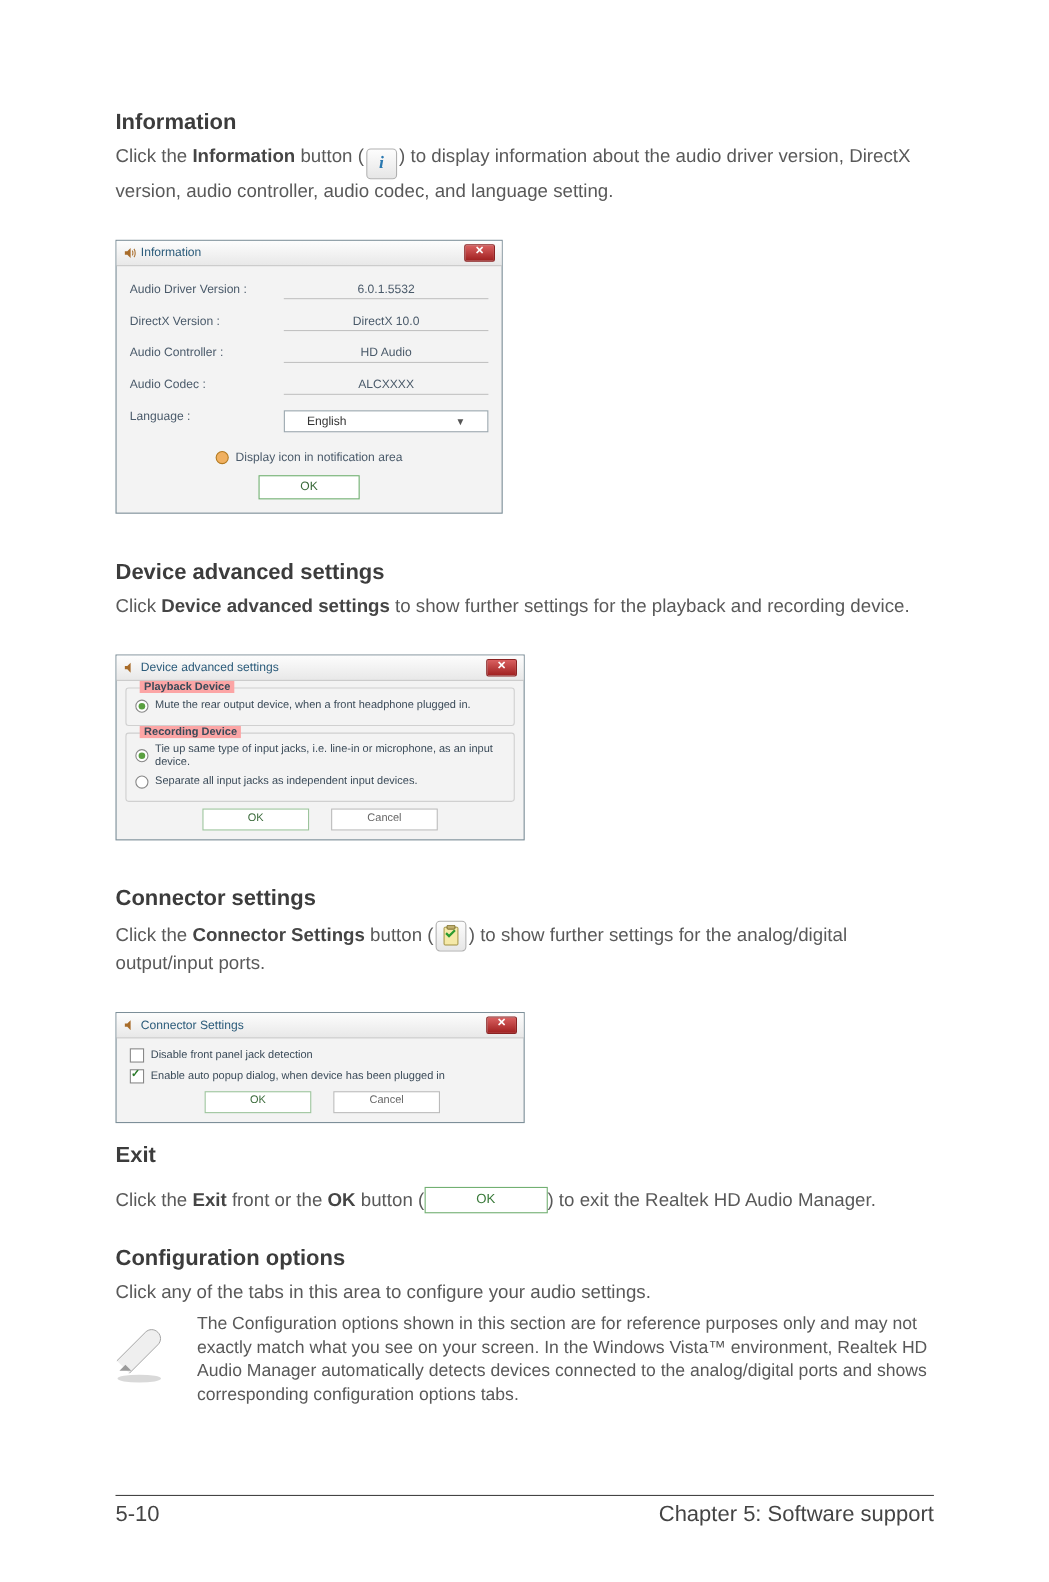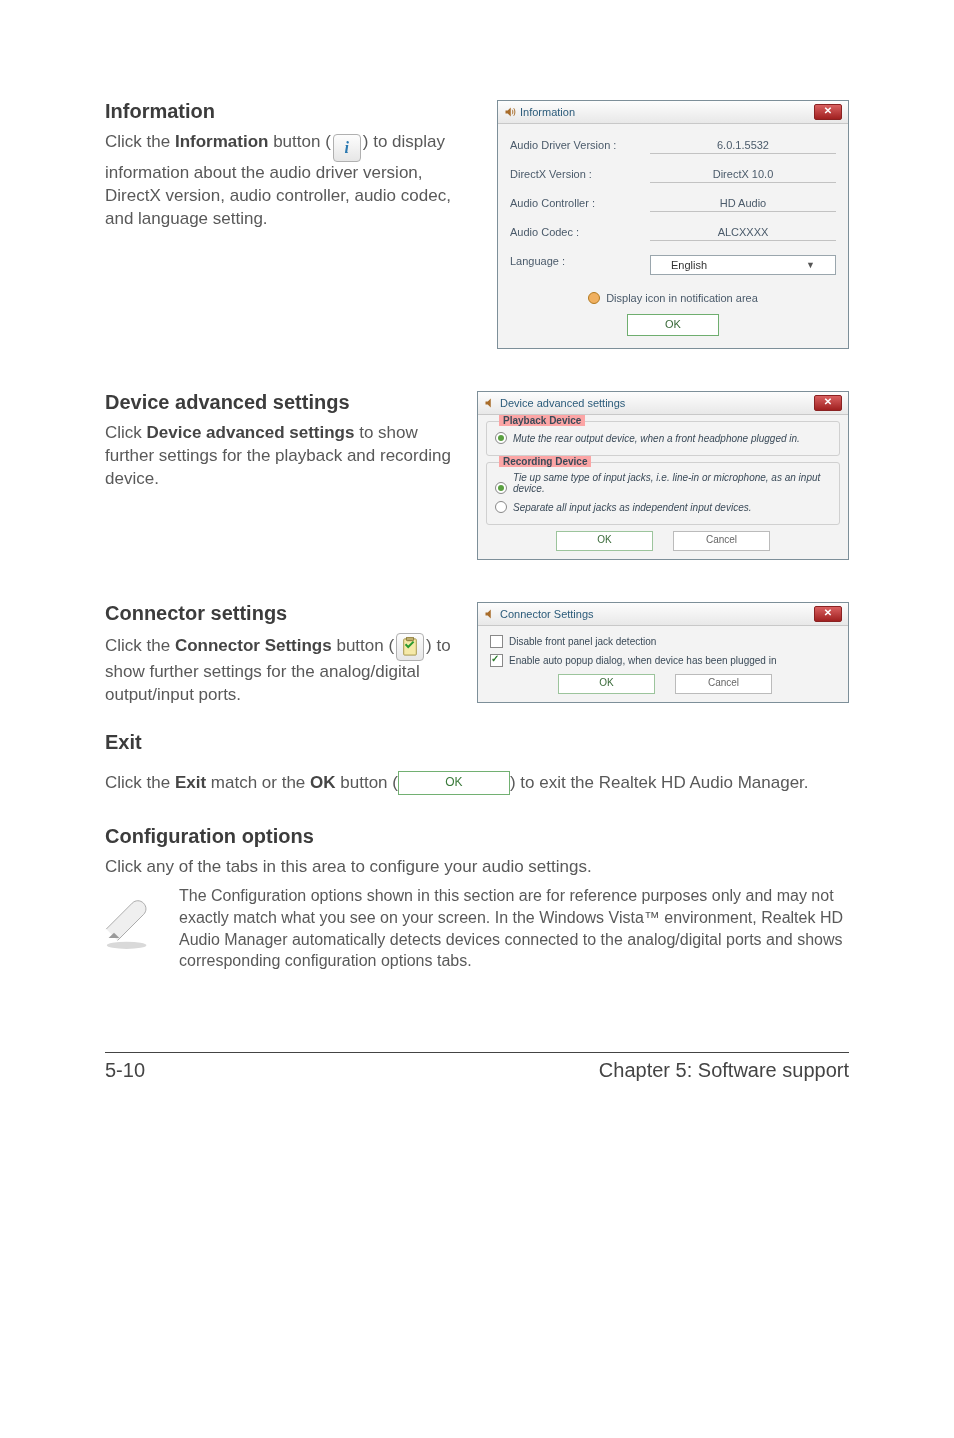--- a/index.html
+++ b/index.html
@@ -24,20 +24,21 @@
     line-height: 1.35;
     margin: 0 0 6px 0;
     color: #595959;
   }
   b.inline { font-weight: bold; color:#454545;}
   .row {
     display: flex;
     align-items: flex-start;
     gap: 26px;
     margin-bottom: 42px;
+    flex-direction: column;
   }
   .col-text {
     flex: 1 1 0;
   }
   .col-img {
     flex: 0 0 auto;
   }
 
   
   .dlg {
@@ -87,21 +88,21 @@
   }
   .ok-btn-inline {
      display:inline-block; width:110px; height:22px; border:1px solid #72b072; background:#fff; color:#3a7a3a; font-size:12px; line-height:20px; text-align:center; vertical-align:middle;
   }
 
   
   .das-dlg { width: 370px; }
   .das-body { padding: 6px 8px 8px 8px; font-size:10px; color:#3a4a58; }
   .fieldset { border:1px solid #d0d0d0; border-radius:3px; padding:6px 8px 8px 8px; margin-bottom:6px; position:relative; }
   .fieldset-legend { position:absolute; top:-7px; left:12px; background:#fca5a5; padding:0 4px; font-weight:bold; font-size:10px; color:#3a4a58;}
-  .radio-row { display:flex; align-items:flex-end; gap:6px; padding:3px 0;font-style:italic; }
+  .radio-row { display:flex; align-items:center; gap:6px; padding:3px 0; }
   .radio-dot { width:10px;height:10px;border:1px solid #888; border-radius:50%; flex:0 0 auto; margin-top:1px; background:#fff; position:relative;}
   .radio-dot.checked::after { content:""; position:absolute; inset:2px; border-radius:50%; background:#5aa040; }
   .btn-row { display:flex; justify-content:center; gap:20px; margin-top:4px;}
   .small-btn { width:95px; height:18px; border:1px solid #9cc49c; background:#fff; color:#3a6a3a; font-size:10px; text-align:center; line-height:16px;}
   .small-btn.cancel { border-color:#bbb; color:#666; }
 
   
   .cs-dlg { width: 370px; }
   .cs-body { padding:6px 8px 8px 12px; font-size:10px; color:#3a4a58;}
   .chk-row { display:flex; align-items:center; gap:6px; padding:3px 0;}
@@ -276,21 +277,21 @@
             <span class="small-btn">OK</span>
             <span class="small-btn cancel">Cancel</span>
           </div>
         </div>
       </div>
     </div>
   </div>
 
   <h3 class="section">Exit</h3>
   <p class="exit-line">
-    <span>Click the </span><b class="inline">Exit</b><span> match or the </span><b class="inline">OK</b><span> button (</span><span class="ok-btn-inline">OK</span><span>) to exit the Realtek HD Audio Manager.</span>
+    <span>Click the </span><b class="inline">Exit</b><span> front or the </span><b class="inline">OK</b><span> button (</span><span class="ok-btn-inline">OK</span><span>) to exit the Realtek HD Audio Manager.</span>
   </p>
 
   <h3 class="section" style="margin-top:30px;">Configuration options</h3>
   <p class="body">Click any of the tabs in this area to configure your audio settings.</p>
 
   <div class="note">
     <svg class="pen-ico" viewBox="0 0 60 50">
       <ellipse cx="24" cy="44" rx="22" ry="4" fill="#d9d9d9"></ellipse>
       <path d="M6 40 L38 8 C42 4 48 4 52 8 C56 12 56 18 52 22 L20 54" fill="#efefef" stroke="#9a9a9a" stroke-width="1" transform="translate(-4,-10) scale(0.9)"></path>
       <path d="M6 40 L12 34 L18 40 Z" fill="#9a9a9a" transform="translate(-2,-4)"></path>

